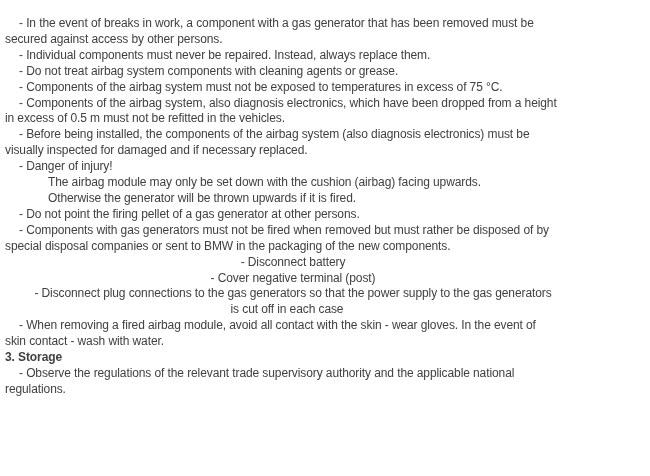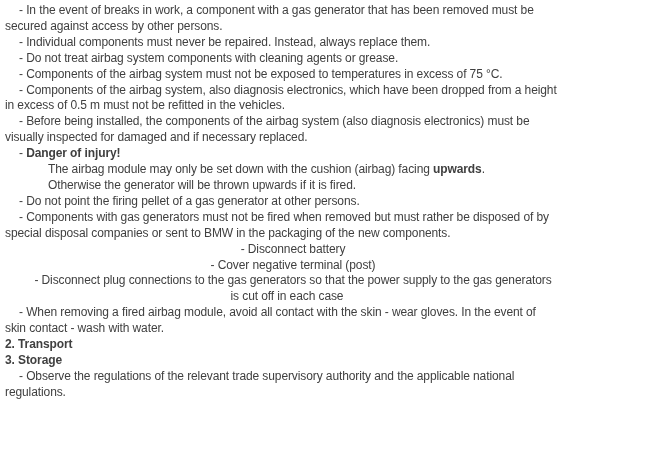--- a/index.html
+++ b/index.html
@@ -5,37 +5,37 @@
   html, body { margin: 0; padding: 0; }
   body {
     width: 650px;
     height: 476px;
     background: #ffffff;
     overflow: hidden;
   }
   .doc {
     box-sizing: border-box;
     width: 577px;
-    padding-top: 3px;
+    padding-top: 16px;
     font-family: "Liberation Sans", sans-serif;
     font-size: 12px;
     line-height: 15.9px;
     letter-spacing: -0.1px;
     color: #404040;
   }
   .doc p { margin: 0; }
   
   p.bullet  { padding: 0 20px 0 5px;  text-indent: 14px; }
   
   p.sub     { padding: 0 20px 0 17px; text-indent: 12px; text-align: center; }
   
   p.indent  { padding: 0 20px 0 24px; margin-left: 24px; }
   
   p.heading { padding: 0 20px 0 5px;  font-weight: 700; }
-  .b { font-weight: 700; }
+  .b { font-weight: 400; }
   .dash { display: inline; }
 </style>
 </head>
 <body>
 
 <div class="doc">
 
   <p class="bullet"><span class="dash">-</span> <span>In the event of breaks in work, a component with a gas generator that has been removed must be secured against access by other persons.</span></p>
 
   <p class="bullet"><span class="dash">-</span> <span>Individual components must never be repaired. Instead, always replace them.</span></p>
@@ -61,20 +61,19 @@
 
 
   <p class="sub"><span class="dash">-</span> <span>Disconnect battery</span></p>
 
   <p class="sub"><span class="dash">-</span> <span>Cover negative terminal (post)</span></p>
 
   <p class="sub"><span class="dash">-</span> <span>Disconnect plug connections to the gas generators so that the power supply to the gas generators is cut off in each case</span></p>
 
   <p class="bullet"><span class="dash">-</span> <span>When removing a fired airbag module, avoid all contact with the skin - wear gloves. In the event of skin contact - wash with water.</span></p>
 
-  <p class="heading"><span>2. Transport</span></p>
 
 
   <p class="heading"><span>3. Storage</span></p>
 
   <p class="bullet"><span class="dash">-</span> <span>Observe the regulations of the relevant trade supervisory authority and the applicable national regulations.</span></p>
 
 </div>
 
 </body></html>

